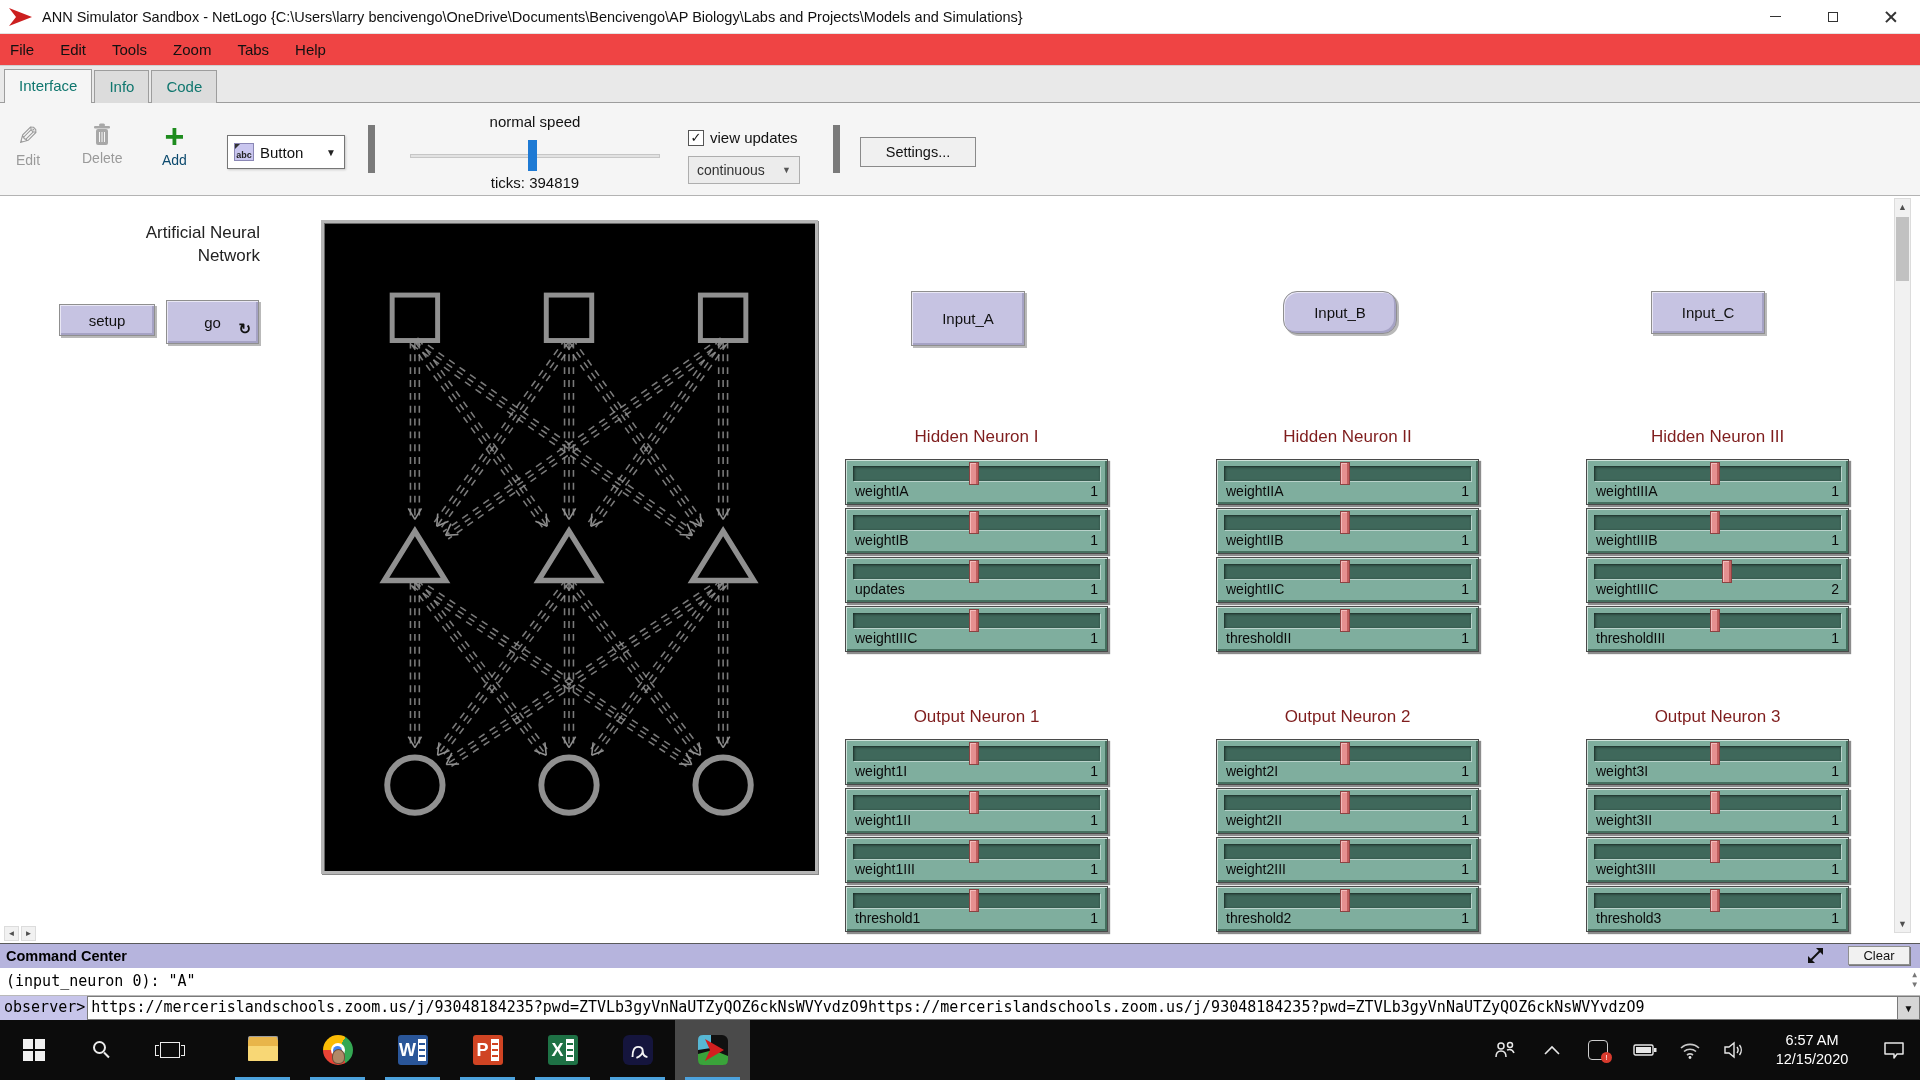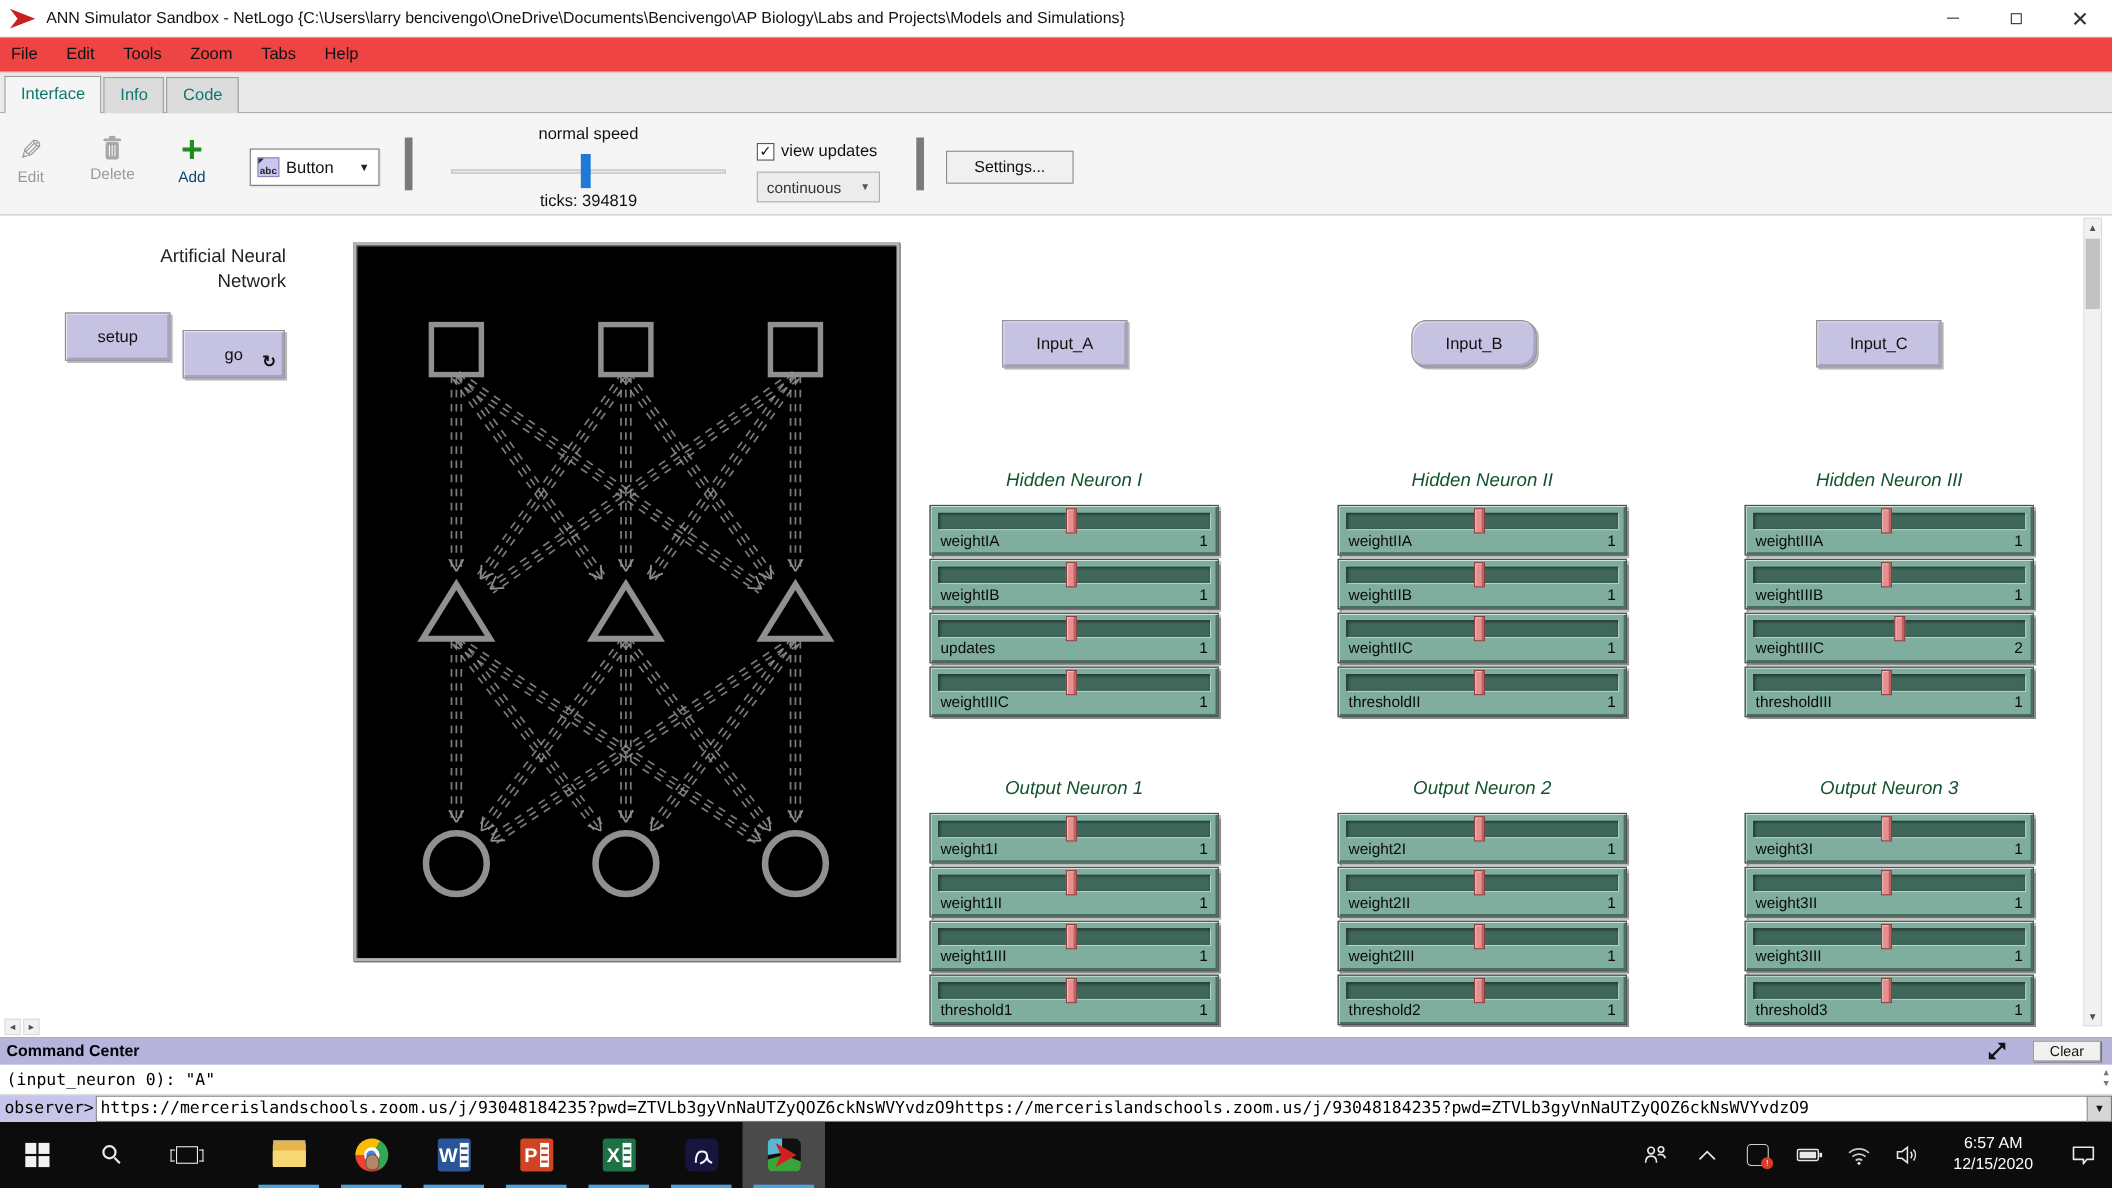--- a/index.html
+++ b/index.html
@@ -53,21 +53,21 @@
 
   
   .main { position:relative; height:747px; background:#fff; overflow:hidden; }
   .ann-heading { position:absolute; left:30px; top:26px; width:230px; text-align:right; font-size:17px; color:#222; line-height:1.35; }
   .nl-btn { position:absolute; background:#c6c3e2; border:1px solid #8f8f8f; box-shadow:inset 1px 1px 0 #e9e7f5, inset -2px -2px 0 #a5a2c4, 2px 2px 0 #b9b9b9; font-size:15px; color:#111; display:flex; align-items:center; justify-content:center; }
   .go-icon { position:absolute; right:7px; bottom:5px; font-size:15px; font-weight:bold; color:#111; }
   .view-canvas { position:absolute; left:321px; top:24px; width:497px; height:654px; background:#000; border:3px solid #b5b5b5; box-shadow:inset 1px 1px 0 #666, 1px 1px 0 #888; }
   .view-canvas svg { width:100%; height:100%; display:block; }
 
   .group { position:absolute; width:263px; }
-  .group-title { text-align:center; font-size:17px; color:#14532d; height:32px;font-style:italic; }
+  .group-title { text-align:center; font-size:17px; color:#7f1d1d; height:32px; }
   .slider { position:relative; height:46px; background:#7fae9e; border:1px solid #4a4a4a; box-shadow:inset 1px 1px 0 #cfe2da, inset -2px -2px 0 #45705f, 2px 2px 1px rgba(0,0,0,0.45); margin-bottom:3px; }
   .groove { position:absolute; left:7px; right:7px; top:6px; height:15px; background:#3f685b; box-shadow:inset 1px 1px 3px rgba(0,0,0,0.65), 1px 1px 0 rgba(255,255,255,0.45); }
   .handle { position:absolute; top:-4px; width:10px; height:23px; background:#e59090; border:1px solid #8a4343; box-shadow:inset -2px 0 0 #c05f5f, inset 1px 1px 0 #f3bcbc; }
   .slider .lbl { position:absolute; left:9px; bottom:5px; font-size:14px; color:#0a0a0a; }
   .slider .val { position:absolute; right:9px; bottom:5px; font-size:14px; color:#0a0a0a; }
 
   .vscroll { position:absolute; right:9px; top:2px; bottom:10px; width:17px; background:#f1f1f1; border:1px solid #dcdcdc; }
   .vscroll .arr { position:absolute; left:0; width:15px; height:16px; font-size:9px; color:#505050; text-align:center; line-height:16px; }
   .vscroll .thumb { position:absolute; left:1px; top:18px; width:13px; height:64px; background:#c1c1c1; }
   .hscroll { position:absolute; left:4px; bottom:2px; display:flex; gap:2px; }
@@ -196,21 +196,21 @@
   </div>
   <div class="vsep" style="left:833px"></div>
   <div class="settings-btn">Settings...</div>
 </div>
 
 <div class="main">
   <div class="ann-heading">
     <div>Artificial Neural</div>
     <div>Network</div>
   </div>
-  <div class="nl-btn" style="left:59px;top:88px;width:96px;height:44px">
+  <div class="nl-btn" style="left:59px;top:108px;width:96px;height:32px">
     <span>setup</span>
   </div>
   <div class="nl-btn" style="left:166px;top:104px;width:93px;height:44px">
     <span>go</span>
     <span class="go-icon">↻</span>
   </div>
 
   <div class="view-canvas">
     <svg id="net-svg" viewBox="0 0 497 654">
         <line x1="96.5" y1="119" x2="96.5" y2="299" stroke="#909090" stroke-width="1.6" stroke-dasharray="7 6" opacity="0.85"></line>
@@ -309,21 +309,21 @@
         <polygon points="92,311 61,361 123,361" fill="none" stroke="#909090" stroke-width="5.5"></polygon>
         <polygon points="248,311 217,361 279,361" fill="none" stroke="#909090" stroke-width="5.5"></polygon>
         <polygon points="404,311 373,361 435,361" fill="none" stroke="#909090" stroke-width="5.5"></polygon>
         <circle cx="92" cy="568" r="28" fill="none" stroke="#909090" stroke-width="6"></circle>
         <circle cx="248" cy="568" r="28" fill="none" stroke="#909090" stroke-width="6"></circle>
         <circle cx="404" cy="568" r="28" fill="none" stroke="#909090" stroke-width="6"></circle>
       </svg>
   </div>
 
   <div id="input-buttons">
-      <div class="nl-btn" style="left: 911px; top: 95px; width: 114px; height: 43px;">Input_A</div>
+      <div class="nl-btn" style="left: 911px; top: 95px; width: 114px; height: 55px;">Input_A</div>
       <div class="nl-btn" style="left: 1283px; top: 95px; width: 114px; height: 43px; border-radius: 14px;">Input_B</div>
       <div class="nl-btn" style="left: 1651px; top: 95px; width: 114px; height: 43px;">Input_C</div>
     </div>
   <div id="groups-layer">
       <div class="group" style="left: 845px; top: 231px;">
         <div class="group-title">Hidden Neuron I</div>
         <div class="slider">
           <div class="groove">
         <div class="handle" style="left:47%"></div>
           </div>

